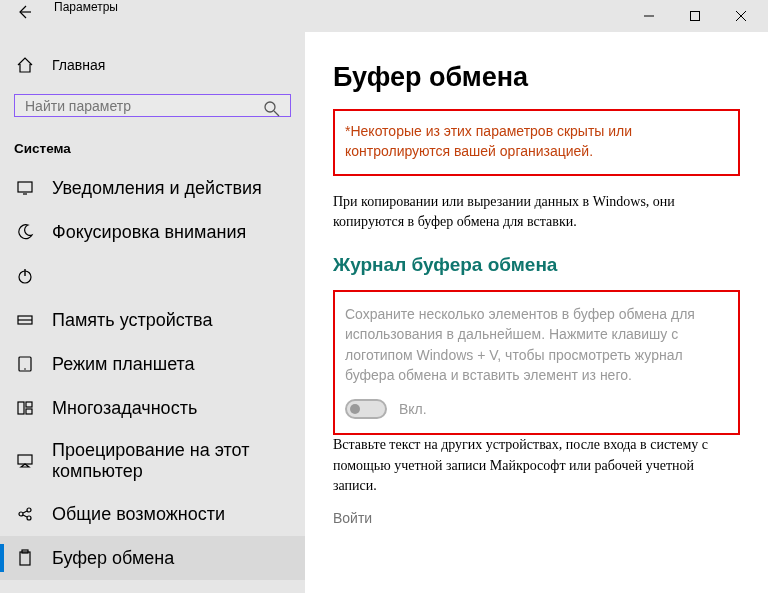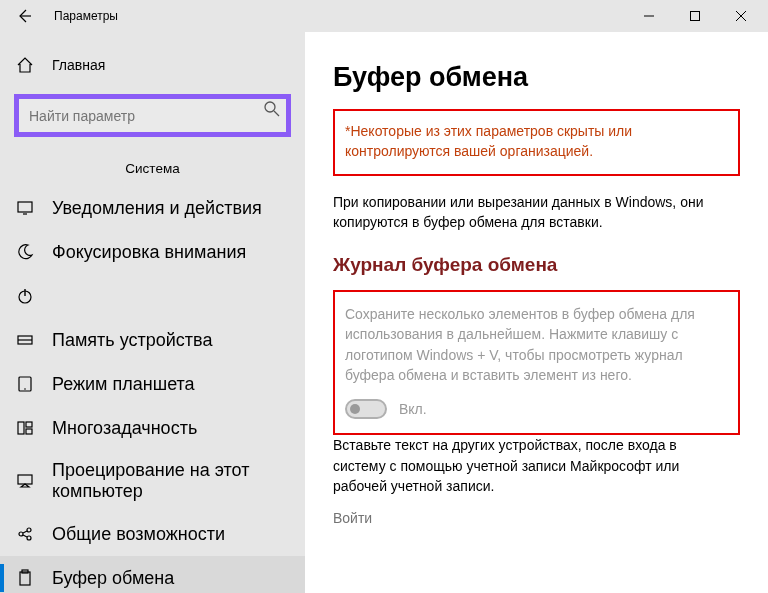--- a/index.html
+++ b/index.html
@@ -1,40 +1,40 @@
 <!DOCTYPE html>
 <html><head>
 <meta charset="utf-8">
 <style>
   * { box-sizing: border-box; margin: 0; padding: 0; font-family: "Segoe UI", Tahoma, sans-serif; }
   html, body { width: 768px; height: 593px; overflow: hidden; background: #fff; }
   .window { width: 768px; height: 593px; display: flex; flex-direction: column; }
-  .titlebar { height: 32px; background: #e6e6e6; display: flex; align-items: center; padding: 0 4px 0 12px; font-size: 12px; color: #000; }
+  .titlebar { height: 32px; background: #e6e6e6; display: flex; align-items: flex-start; padding: 0 4px 0 12px; font-size: 12px; color: #000; }
   .tb-back { width: 24px; height: 24px; display: flex; align-items: center; justify-content: center; margin-right: 18px; }
   .tb-title { flex: 1; }
   .tb-controls { display: flex; }
   .tb-btn { width: 46px; height: 32px; display: flex; align-items: center; justify-content: center; color: #000; }
   .body { flex: 1; display: flex; overflow: hidden; }
   .sidebar { width: 305px; background: #e6e6e6; padding: 14px 0 8px 0; overflow-y: auto; }
   .home-row { display: flex; align-items: center; padding: 8px 14px; font-size: 14px; }
   .home-row .icon { width: 22px; height: 22px; display: flex; align-items: center; justify-content: center; margin-right: 16px; }
   .search-wrap { margin: 10px 14px 18px 14px; position: relative; }
-  .search { width: 100%; height: 43px; border: 5px solid #8b5cf6; background: #eaeaea; padding: 0 34px 0 10px; font-size: 14px; color: #0f172a; }
+  .search { width: 100%; height: 23px; border: 1px solid #8b5cf6; background: #eaeaea; padding: 0 34px 0 10px; font-size: 14px; color: #0f172a; }
   .search-icon { position: absolute; right: 8px; top: 6px; width: 20px; height: 20px; color: #555; }
-  .group-title { font-size: 13.5px; font-weight: 400; padding: 6px 14px 10px 14px; color: #000; text-align: center; }
+  .group-title { font-size: 13.5px; font-weight: 700; padding: 6px 14px 10px 14px; color: #000; }
   .nav-item { display: flex; align-items: center; padding: 10px 14px; font-size: 18px; color: #000; position: relative; min-height: 44px; }
   .nav-item .icon { width: 22px; height: 22px; display: flex; align-items: center; justify-content: center; margin-right: 16px; flex-shrink: 0; }
   .nav-item.active::before { content: ""; position: absolute; left: 0; top: 8px; bottom: 8px; width: 4px; background: #0078d4; }
   .nav-item.active { background: #d9d9d9; }
   .main { flex: 1; padding: 30px 28px 0 28px; overflow-y: auto; }
   h1 { font-size: 27px; font-weight: 600; margin-bottom: 16px; color: #000; }
-  h2 { font-size: 19px; font-weight: 600; margin: 22px 0 14px 0; color: #7f1d1d; }
+  h2 { font-size: 19px; font-weight: 600; margin: 22px 0 14px 0; color: #0f766e; }
   .warning-box { border: 2px solid #e60000; padding: 10px 16px 12px 10px; margin: 8px 0 16px 0; }
   .warning-text { color: #c2410c; font-size: 14px; line-height: 1.45; }
-  .desc { font-size: 14px; color: #000; line-height: 1.45; margin-bottom: 6px; max-width: 400px; }
+  .desc { font-size: 14px; color: #000; line-height: 1.45; margin-bottom: 6px; max-width: 400px; font-family: Liberation Serif, serif; }
   .disabled-box { border: 2px solid #e60000; padding: 12px 16px 14px 10px; }
   .disabled-text { color: #9a9a9a; font-size: 14px; line-height: 1.45; max-width: 380px; }
   .toggle-row { display: flex; align-items: center; margin-top: 14px; }
   .toggle { width: 42px; height: 20px; border: 2px solid #b0b0b0; border-radius: 10px; position: relative; background: #e0e0e0; }
   .toggle::after { content: ""; position: absolute; left: 3px; top: 3px; width: 10px; height: 10px; border-radius: 50%; background: #9a9a9a; }
   .toggle-label { margin-left: 12px; color: #9a9a9a; font-size: 14px; }
   .link { color: #737373; font-size: 14px; margin-top: 8px; display: inline-block; }
   svg { display: block; }
 </style>
 </head>

